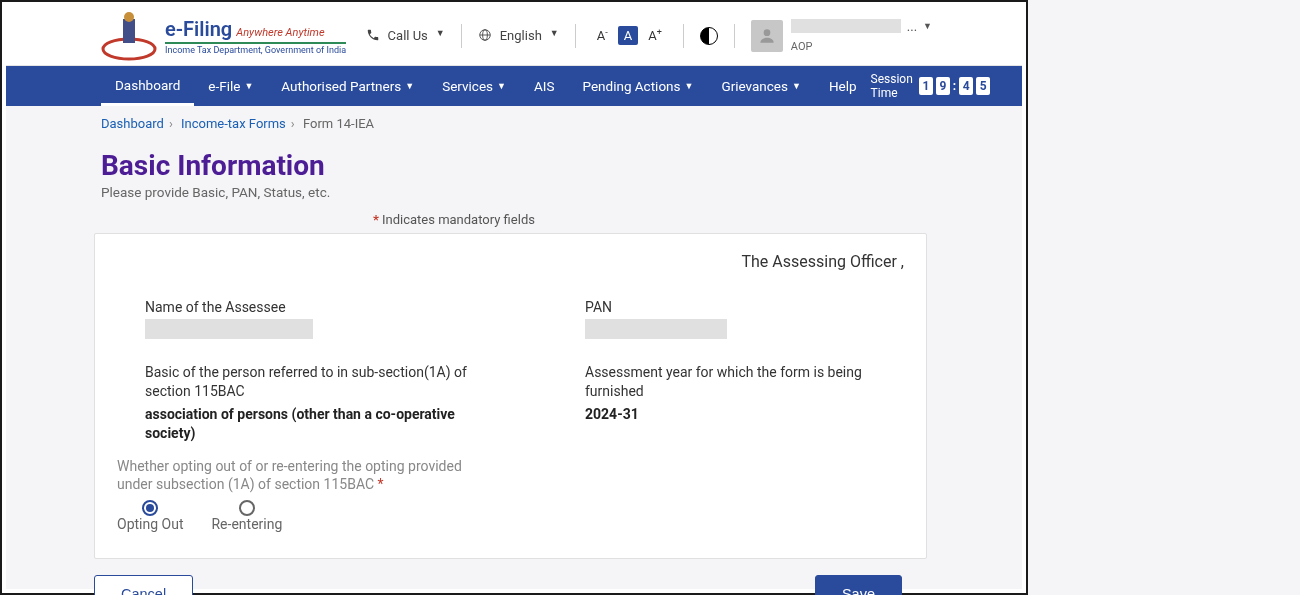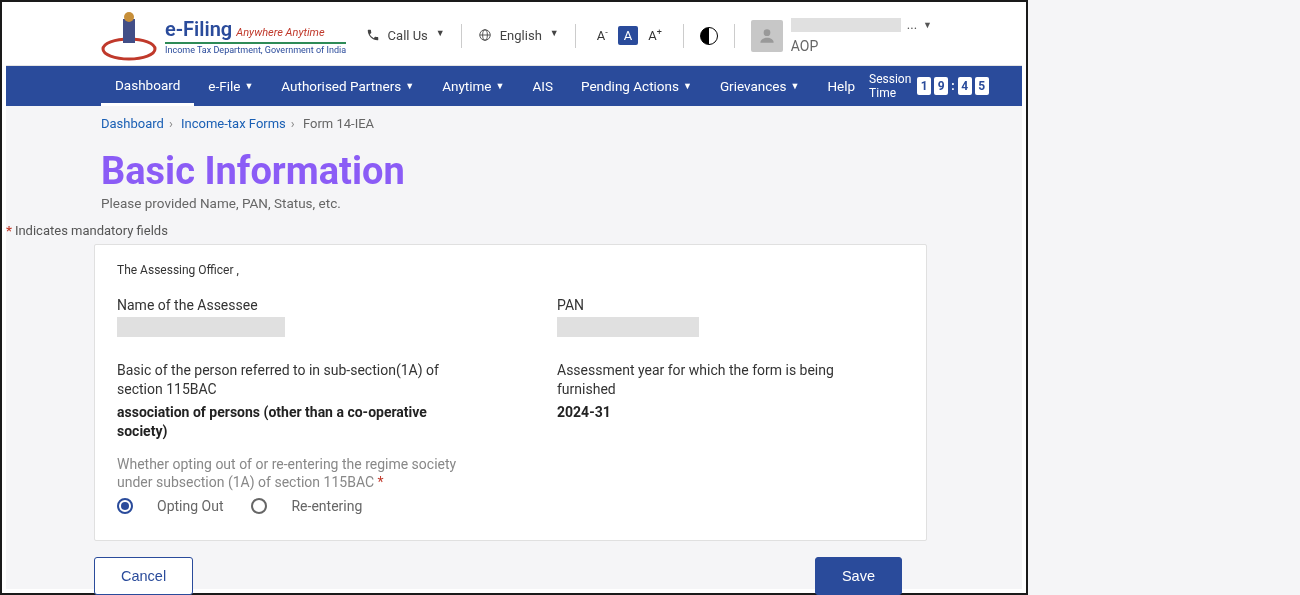--- a/index.html
+++ b/index.html
@@ -28,60 +28,60 @@
     .font-btn.active { background: #2a4b9b; color: #fff; border-radius: 2px; padding: 2px 6px; }
     .font-btn sup { font-size: 9px; }
     .contrast-btn { width: 18px; height: 18px; border-radius: 50%; background: linear-gradient(90deg, #000 50%, #fff 50%); border: 1.5px solid #000; cursor: pointer; }
     .user-block { display: flex; align-items: center; gap: 8px; }
     .avatar { width: 32px; height: 32px; background: #c7c7c7; border-radius: 2px; display: flex; align-items: center; justify-content: center; }
     .avatar svg { width: 20px; height: 20px; fill: #999; }
     .user-info { display: flex; flex-direction: column; }
     .user-name-row { display: flex; align-items: center; gap: 6px; }
     .user-name-mask { width: 110px; height: 14px; background: #e0e0e0; }
     .user-ellipsis { font-size: 13px; color: #555; }
-    .user-role { font-size: 14px; color: #666; margin-top: 6px; }
+    .user-role { font-size: 11px; color: #666; margin-top: 6px; }
     
     
     .navbar { background: #2a4b9b; height: 40px; display: flex; align-items: center; padding: 0 95px; color: #fff; }
     .nav-item { font-size: 13.5px; padding: 0 14px; height: 40px; display: flex; align-items: center; gap: 4px; cursor: pointer; white-space: nowrap; }
     .nav-item.active { border-bottom: 3px solid #fff; padding-bottom: 0; }
     .nav-caret { font-size: 9px; }
     .nav-spacer { flex: 1; }
     .session { font-size: 12px; display: flex; align-items: center; gap: 6px; }
     .session-digits { display: flex; gap: 3px; align-items: center; }
     .digit-box { background: #fff; color: #2a4b9b; font-weight: bold; width: 14px; height: 18px; display: flex; align-items: center; justify-content: center; font-size: 12px; border-radius: 2px; }
     .digit-colon { color: #fff; font-weight: bold; }
     
     
     .breadcrumb { padding: 10px 95px; font-size: 13px; color: #666; }
     .breadcrumb a { color: #1a5fb4; text-decoration: none; cursor: pointer; }
     .breadcrumb .sep { margin: 0 5px; color: #888; }
     
     
     .page-title-block { padding: 8px 95px 12px 95px; }
-    .page-title { font-size: 38px; font-weight: 700; color: #8b5cf6; margin-bottom: 2px; }
+    .page-title { font-size: 28px; font-weight: 700; color: #4c1d95; margin-bottom: 2px; }
     .page-subtitle { font-size: 13.5px; color: #666; }
-    .mandatory-note { text-align: left; font-size: 13px; color: #555; padding: 0 120px 6px 0; }
+    .mandatory-note { text-align: center; font-size: 13px; color: #555; padding: 0 120px 6px 0; }
     .mandatory-note .star { color: #c0392b; font-weight: bold; margin-right: 3px; }
     
     
     .card { background: #fff; margin: 0 95px 0 88px; border: 1px solid #e0e0e0; border-radius: 2px; padding: 18px 22px 26px 22px; }
     .card-to { font-size: 14px; color: #333; margin-bottom: 2px; font-weight: 600; }
-    .card-to-sub { font-size: 12px; color: #333; margin-bottom: 20px; }
-    
-    .form-grid { display: grid; grid-template-columns: 440px 1fr; gap: 10px 0; }
+    .card-to-sub { font-size: 16px; color: #333; margin-bottom: 28px; text-align: right; }
+    
+    .form-grid { display: grid; grid-template-columns: 440px 1fr; gap: 10px 0; margin-left: 28px; }
     .field-label { font-size: 14px; color: #333; margin-bottom: 4px; }
     .field-value-mask { width: 168px; height: 20px; background: #e0e0e0; margin-top: 2px; margin-bottom: 14px; }
     .field-value-mask.w2 { width: 142px; }
     .field-value-bold { font-size: 14px; font-weight: 700; color: #222; margin-top: 2px; margin-bottom: 14px; max-width: 320px; line-height: 1.35; }
     
     .opt-question { font-size: 14px; color: #888; max-width: 360px; line-height: 1.35; }
     .opt-question .star { color: #c0392b; }
     .radio-row { display: flex; gap: 28px; margin-top: 6px; }
-    .radio-opt { display: flex; align-items: center; gap: 24px; font-size: 14px; color: #666; cursor: pointer; }
+    .radio-opt { display: flex; align-items: center; gap: 0; font-size: 14px; color: #666; cursor: pointer; flex-direction: column; }
     .radio { width: 16px; height: 16px; border: 2px solid #2a4b9b; border-radius: 50%; display: flex; align-items: center; justify-content: center; }
     .radio.unchecked { border-color: #666; }
     .radio-dot { width: 8px; height: 8px; background: #2a4b9b; border-radius: 50%; }
     
     
     .footer-btns { display: flex; justify-content: space-between; padding: 16px 120px 0 88px; }
     .btn { font-size: 14.5px; padding: 10px 26px; border-radius: 3px; cursor: pointer; font-weight: 500; }
     .btn-outline { background: #fff; color: #2a4b9b; border: 1.5px solid #2a4b9b; }
     .btn-primary { background: #2a4b9b; color: #fff; border: 1.5px solid #2a4b9b; }
   </style>
@@ -164,21 +164,21 @@
           <span>e-File</span>
           <span class="nav-caret">▼</span>
         </div>
       <div style="width:40px"></div>
       <div class="nav-item">
           <span>Authorised Partners</span>
           <span class="nav-caret">▼</span>
         </div>
       <div style="width:40px"></div>
       <div class="nav-item">
-          <span>Anytime</span>
+          <span>Services</span>
           <span class="nav-caret">▼</span>
         </div>
       <div style="width:40px"></div>
       <div class="nav-item">
           <span>AIS</span>
         </div>
       <div style="width:30px"></div>
       <div class="nav-item">
           <span>Pending Actions</span>
           <span class="nav-caret">▼</span>
@@ -206,21 +206,21 @@
     </div>
 
     <div class="breadcrumb">
       <a>Dashboard</a><span class="sep">›</span>
       <a>Income-tax Forms</a><span class="sep">›</span>
       <span>Form 14-IEA</span>
     </div>
 
     <div class="page-title-block">
       <h1 class="page-title">Basic Information</h1>
-      <div class="page-subtitle">Please provided Name, PAN, Status, etc.</div>
+      <div class="page-subtitle">Please provide Basic, PAN, Status, etc.</div>
     </div>
     <div class="mandatory-note"><span class="star">*</span><span>Indicates mandatory fields</span></div>
 
     <div class="card">
       <div class="card-to-sub">The Assessing Officer ,</div>
 
       <div class="form-grid">
         <div>
           <div class="field-label">Name of the Assessee</div>
           <div class="field-value-mask"></div>
@@ -234,21 +234,21 @@
           <div class="field-label" style="max-width:330px;line-height:1.35">Basic of the person referred to in sub-section(1A) of section 115BAC</div>
           <div class="field-value-bold">association of persons (other than a co-operative society)</div>
         </div>
         <div>
           <div class="field-label" style="max-width:290px;line-height:1.35">Assessment year for which the form is being furnished</div>
           <div class="field-value-bold">2024-31</div>
         </div>
       </div>
 
       <div class="opt-question">
-        <span>Whether opting out of or re-entering the regime society under subsection (1A) of section 115BAC</span> <span class="star">*</span>
+        <span>Whether opting out of or re-entering the opting provided under subsection (1A) of section 115BAC</span> <span class="star">*</span>
       </div>
       <div class="radio-row">
         <label class="radio-opt">
           <span class="radio">
               <span class="radio-dot"></span>
             </span>
           <span>Opting Out</span>
         </label>
         <label class="radio-opt">
           <span class="radio unchecked"></span>

